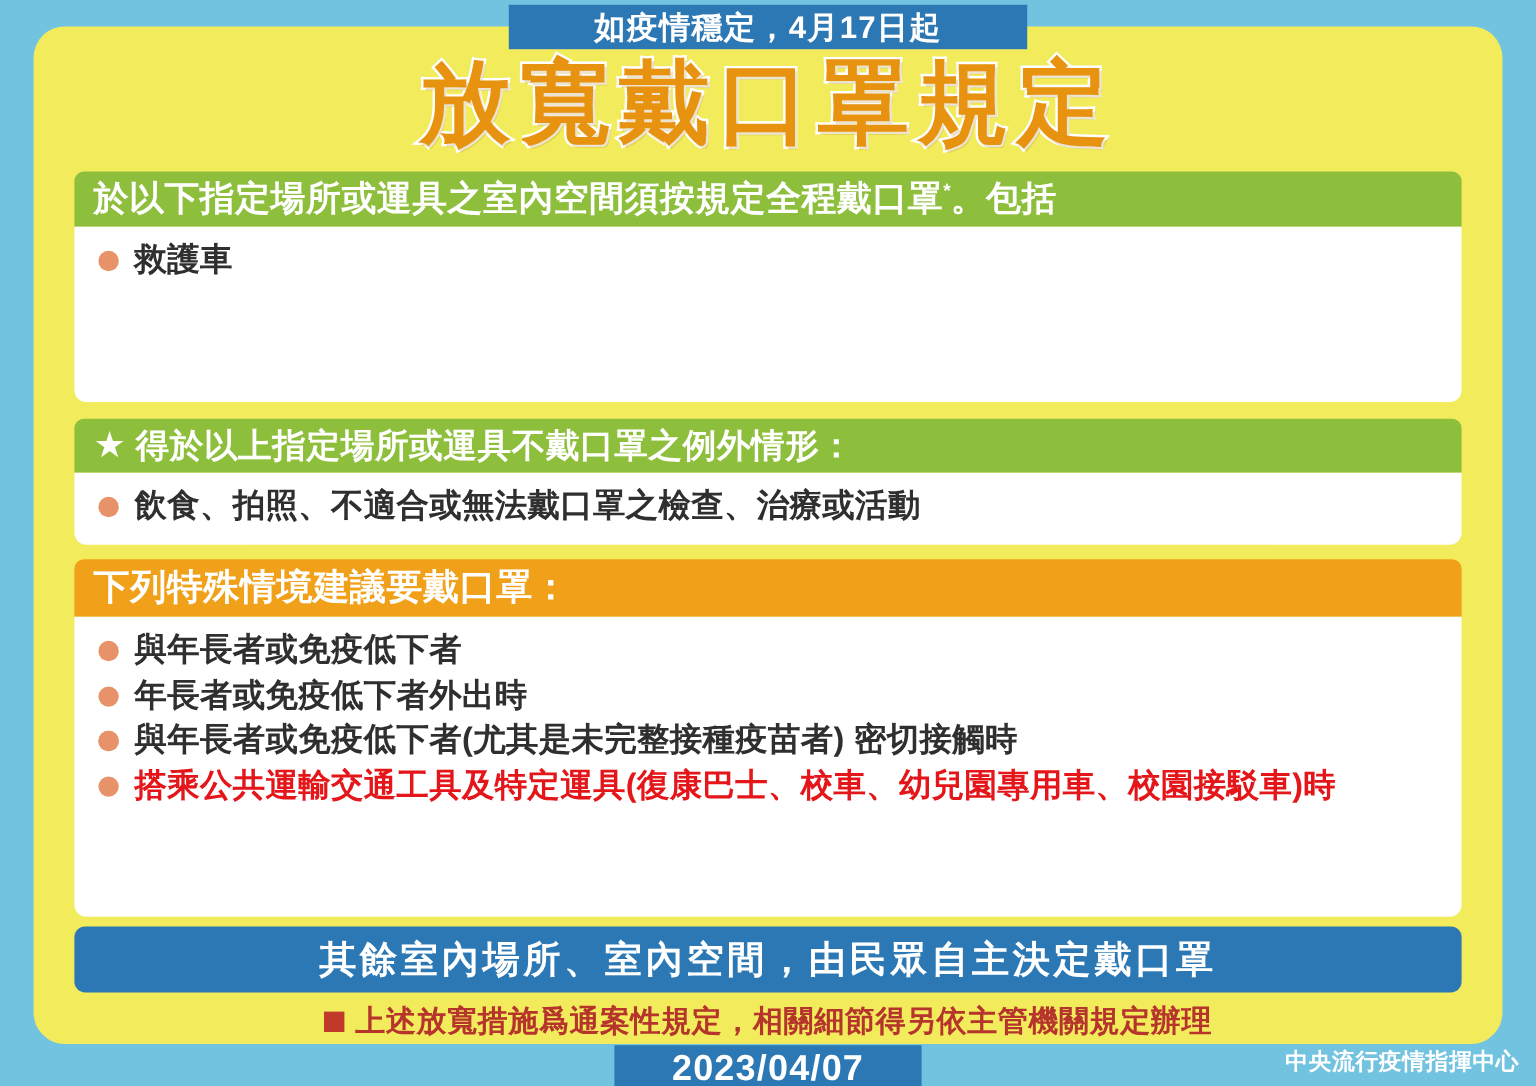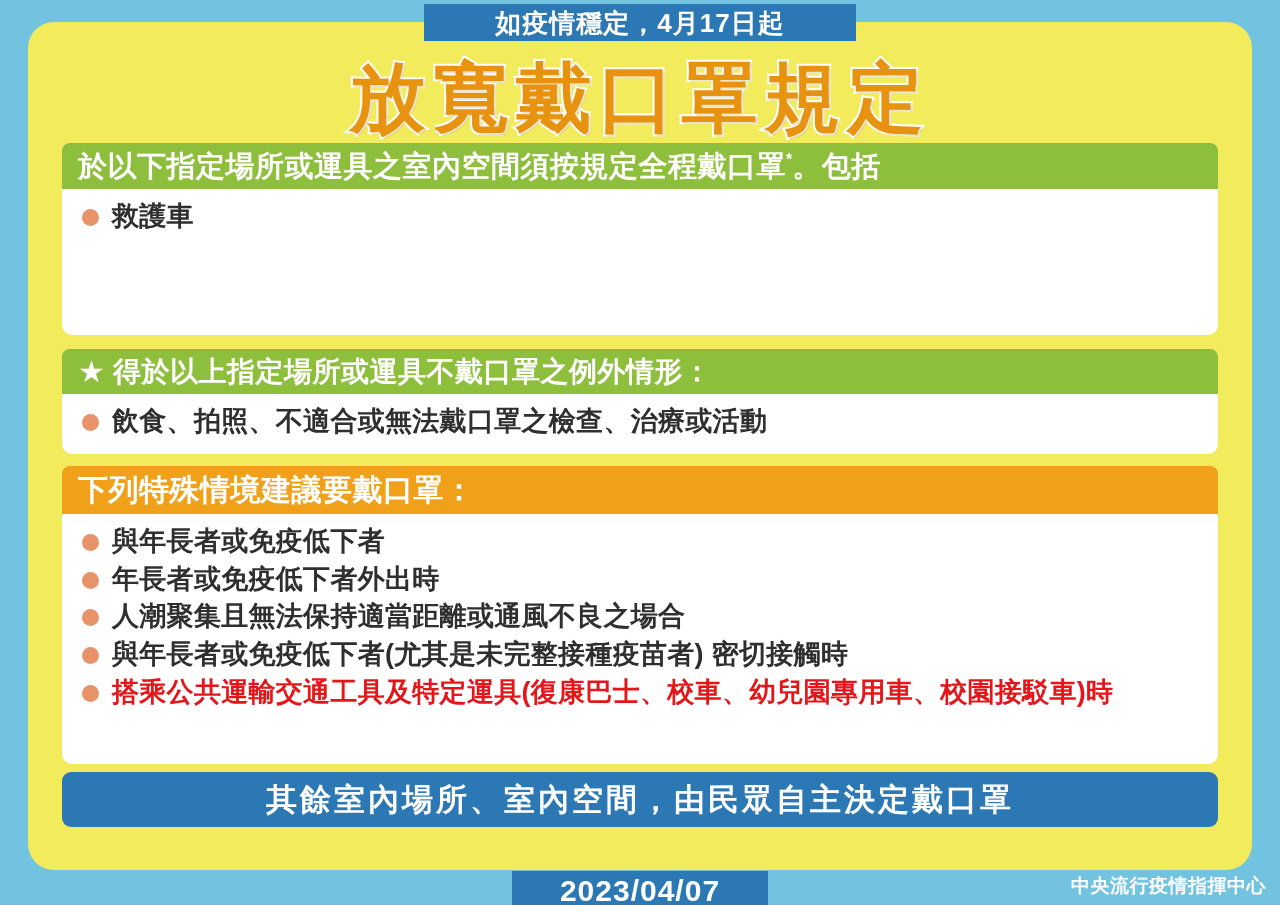--- a/index.html
+++ b/index.html
@@ -52,21 +52,21 @@
     font-weight: bold;
     letter-spacing: 1px;
     line-height: 1;
     white-space: nowrap;
   }
 
   
   .title-wrap {
     position: absolute;
     left: 0;
-    top: 55px;
+    top: 44px;
     width: 1280px;
     text-align: center;
     z-index: 4;
   }
   .title {
     display: inline-block;
     font-size: 76px;
     font-weight: bold;
     color: #e8930f;
     letter-spacing: 7px;
@@ -273,29 +273,33 @@
     </ul>
   </div>
 
   <div class="bar bar-orange" id="sec3-bar">
     <span class="bar-text">下列特殊情境建議要戴口罩：</span>
   </div>
   <div class="panel" id="sec3-panel">
     <ul class="blist">
       <li><span class="dot"></span><span>與年長者或免疫低下者</span></li>
       <li><span class="dot"></span><span>年長者或免疫低下者外出時</span></li>
-      <li><span class="dot"></span><span>人潮聚集且無法保持適當距離或通風不良之場合</span></li>
+      <li><span class="dot"></span></li>
       <li><span class="dot"></span><span>與年長者或免疫低下者(尤其是未完整接種疫苗者) 密切接觸時</span></li>
       <li class="hl"><span class="dot"></span><span>搭乘公共運輸交通工具及特定運具(復康巴士、校車、幼兒園專用車、校園接駁車)時</span></li>
     </ul>
   </div>
 
   <div class="blue-bar">
     <span class="blue-bar-text">其餘室內場所、室內空間，由民眾自主決定戴口罩</span>
   </div>
 
+  <div class="note">
+    <span class="note-sq"></span>
+    <span class="note-text">上述放寬措施爲通案性規定，相關細節得另依主管機關規定辦理</span>
+  </div>
 
   <div class="date-badge">
     <span class="date-text">2023/04/07</span>
   </div>
   <div class="credit">中央流行疫情指揮中心</div>
 
 </div>
 
 </body></html>

